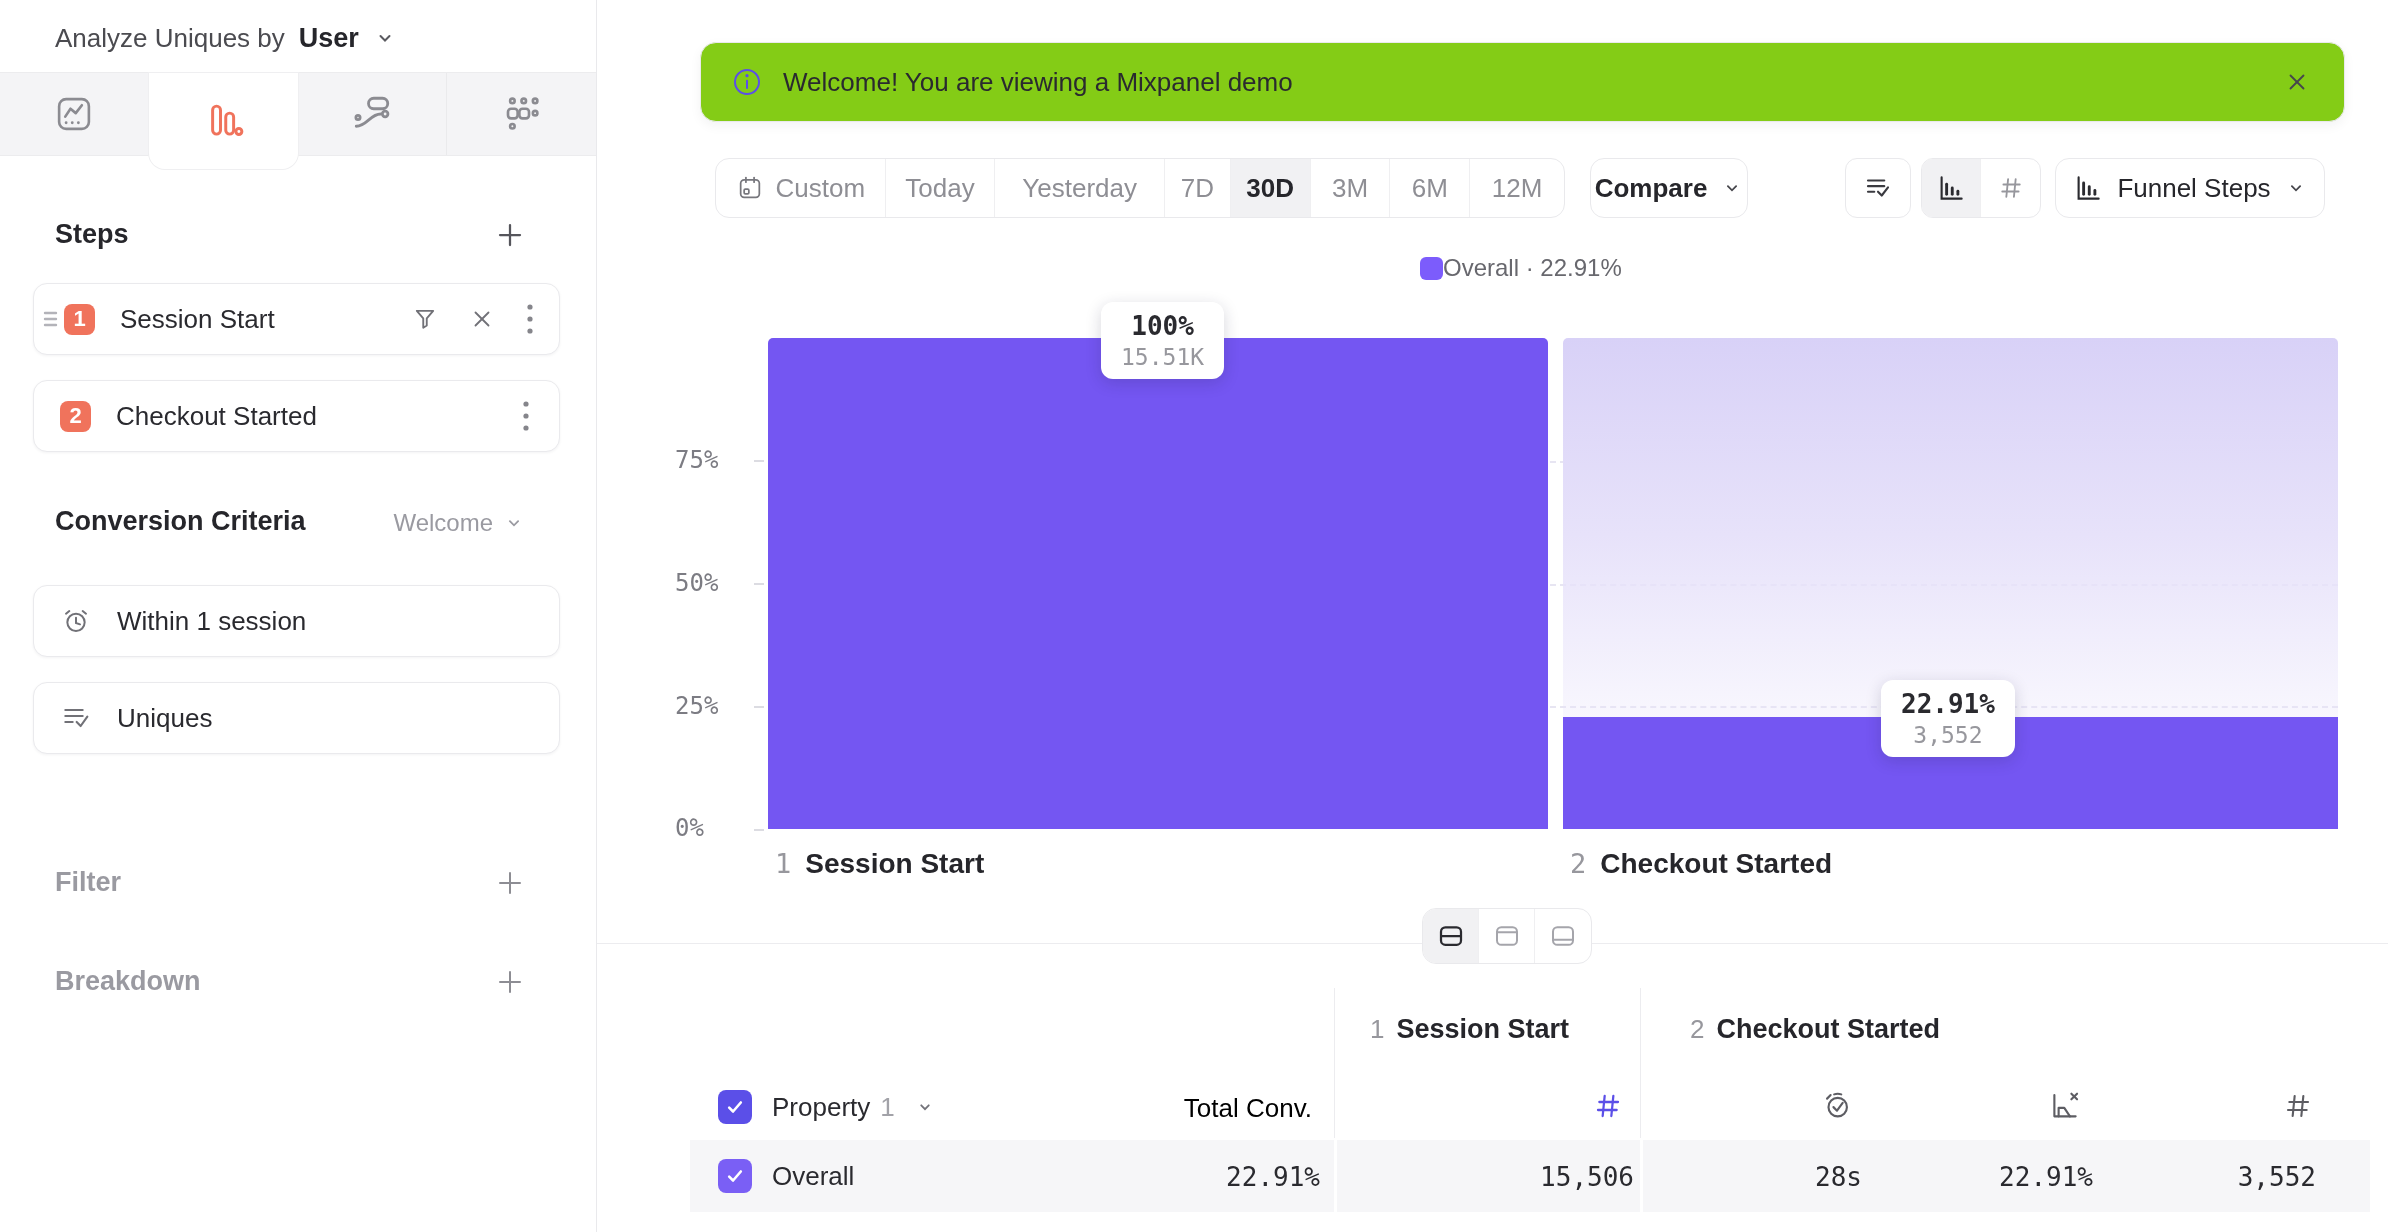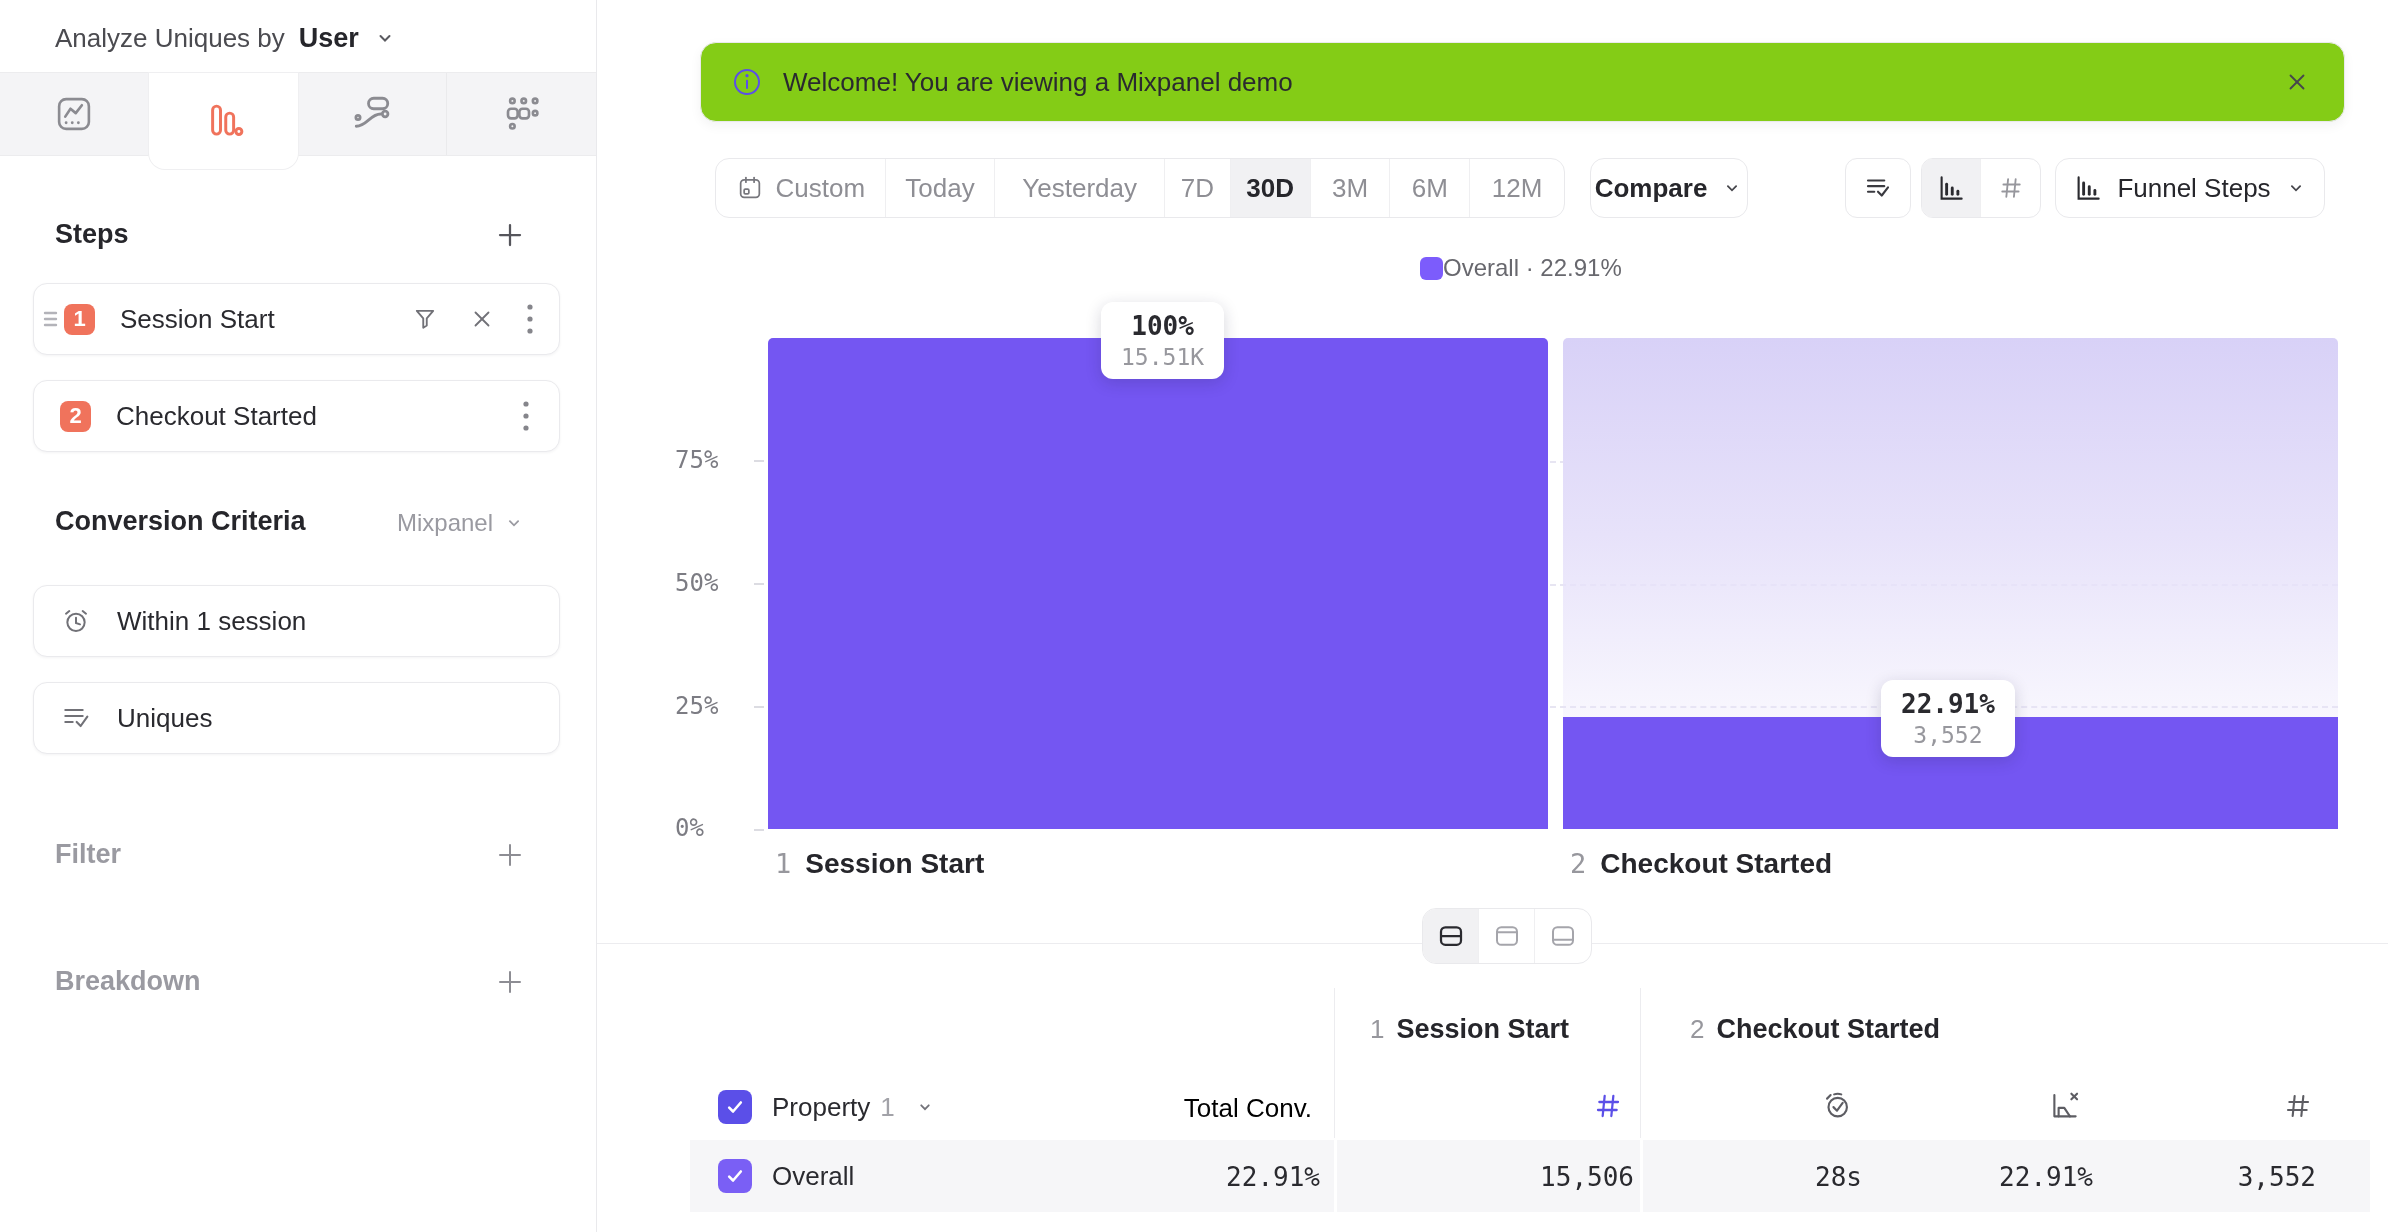--- a/index.html
+++ b/index.html
@@ -173,21 +173,21 @@
             <circle cx="5" cy="17" r="2.6"></circle>
             <circle cx="5" cy="29" r="2.6"></circle>
           </svg>
       </span>
     </span>
   </div>
 
   <div class="abs sec-row" style="top:506px;align-items:flex-end;">
     <span class="sec-title">Conversion Criteria</span>
     <span style="display:flex;align-items:center;gap:10px;font-size:24px;color:#9a9aa1;">
-      <span>Mixpanel</span>
+      <span>Welcome</span>
       <svg width="22" height="22" viewBox="0 0 48 48" fill="none" stroke="#9a9aa1" stroke-width="4" stroke-linecap="round">
           <polyline points="15 20 24 29 33 20"></polyline>
         </svg>
     </span>
   </div>
 
   <div class="abs card" style="top:585px;">
     <span style="margin-left:26px;">
       <svg width="32" height="32" viewBox="0 0 48 48" fill="none" stroke="#717177" stroke-width="3" stroke-linecap="round">
         <circle cx="24" cy="26" r="13"></circle>
@@ -204,21 +204,21 @@
       <svg width="32" height="32" viewBox="0 0 48 48" fill="none" stroke="#717177" stroke-width="3.2" stroke-linecap="round" stroke-linejoin="round">
         <line x1="8" y1="12" x2="34" y2="12"></line>
           <line x1="8" y1="21" x2="34" y2="21"></line>
           <line x1="8" y1="30" x2="19" y2="30"></line>
         <polyline points="25 30 31 36 41 22"></polyline>
       </svg>
     </span>
     <span class="card-label">Uniques</span>
   </div>
 
-  <div class="abs sec-row" style="top:839px;">
+  <div class="abs sec-row" style="top:867px;">
     <span class="sec-title dim">Filter</span>
     <span class="icon-btn">
       <svg width="30" height="30" viewBox="0 0 48 48" fill="none" stroke="#8d8d93" stroke-width="3.2" stroke-linecap="round">
           <line x1="24" y1="8" x2="24" y2="40"></line>
           <line x1="8" y1="24" x2="40" y2="24"></line>
         </svg>
     </span>
   </div>
 
   <div class="abs sec-row" style="top:966px;">

